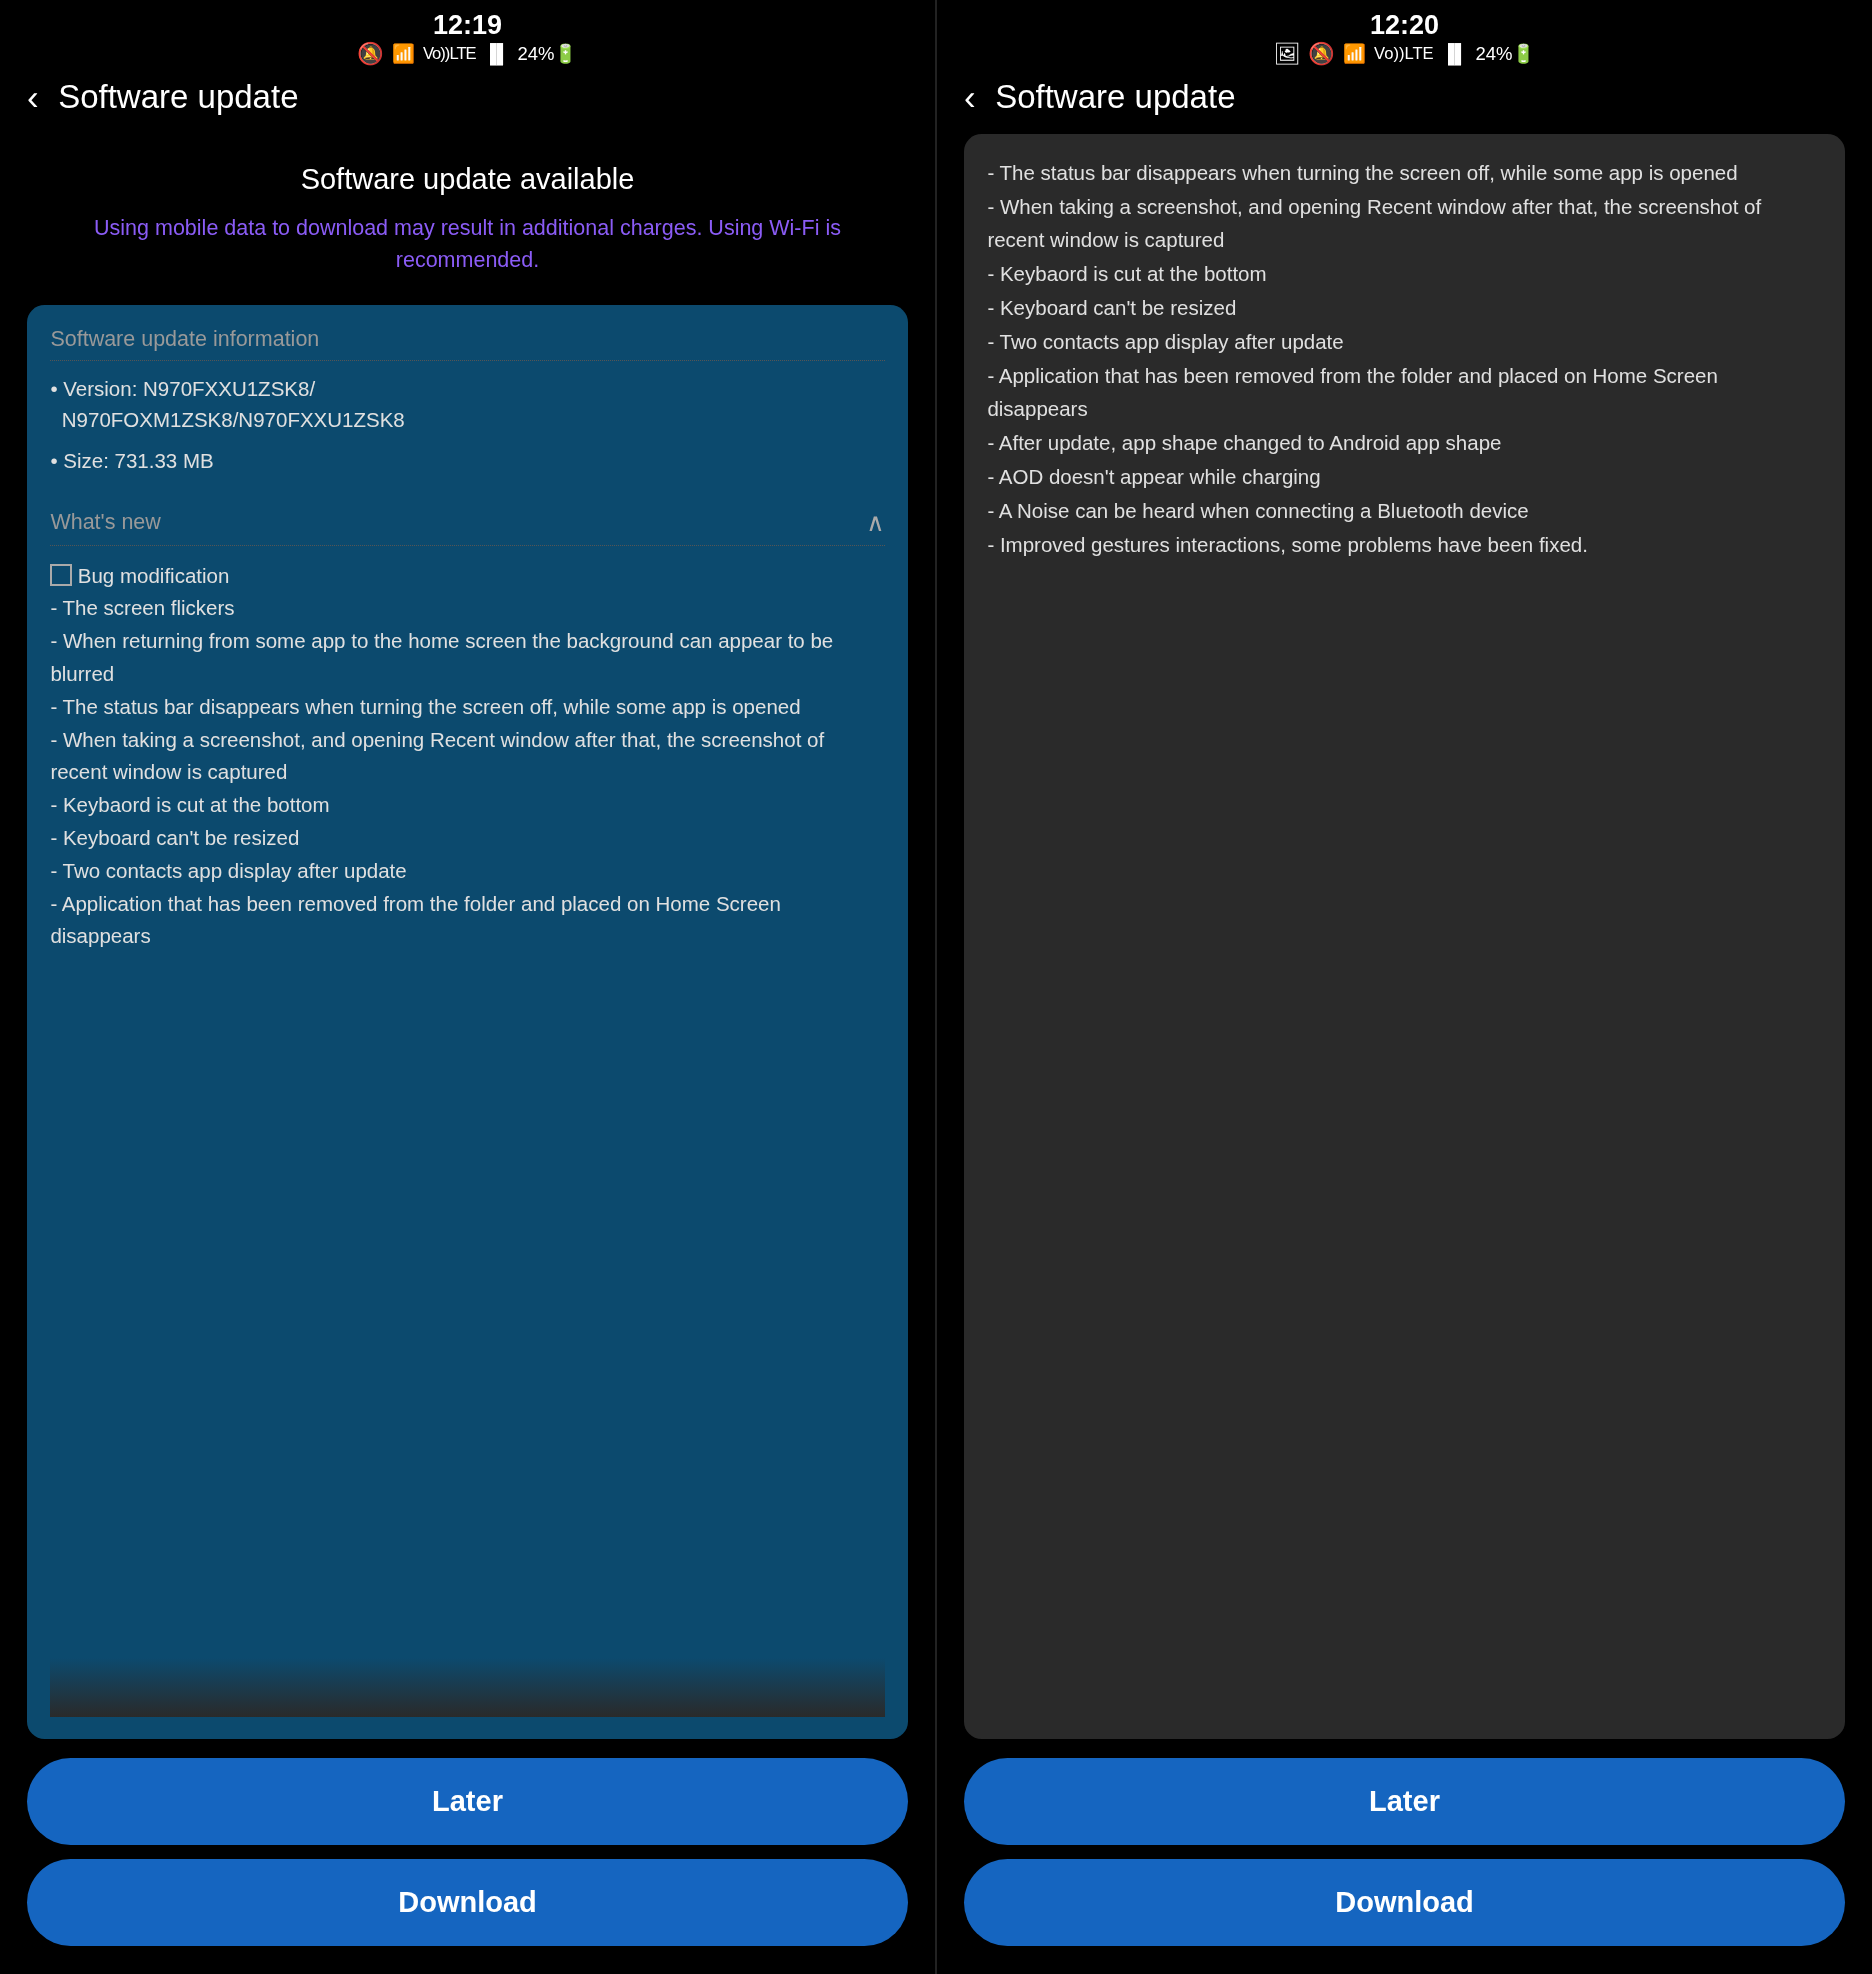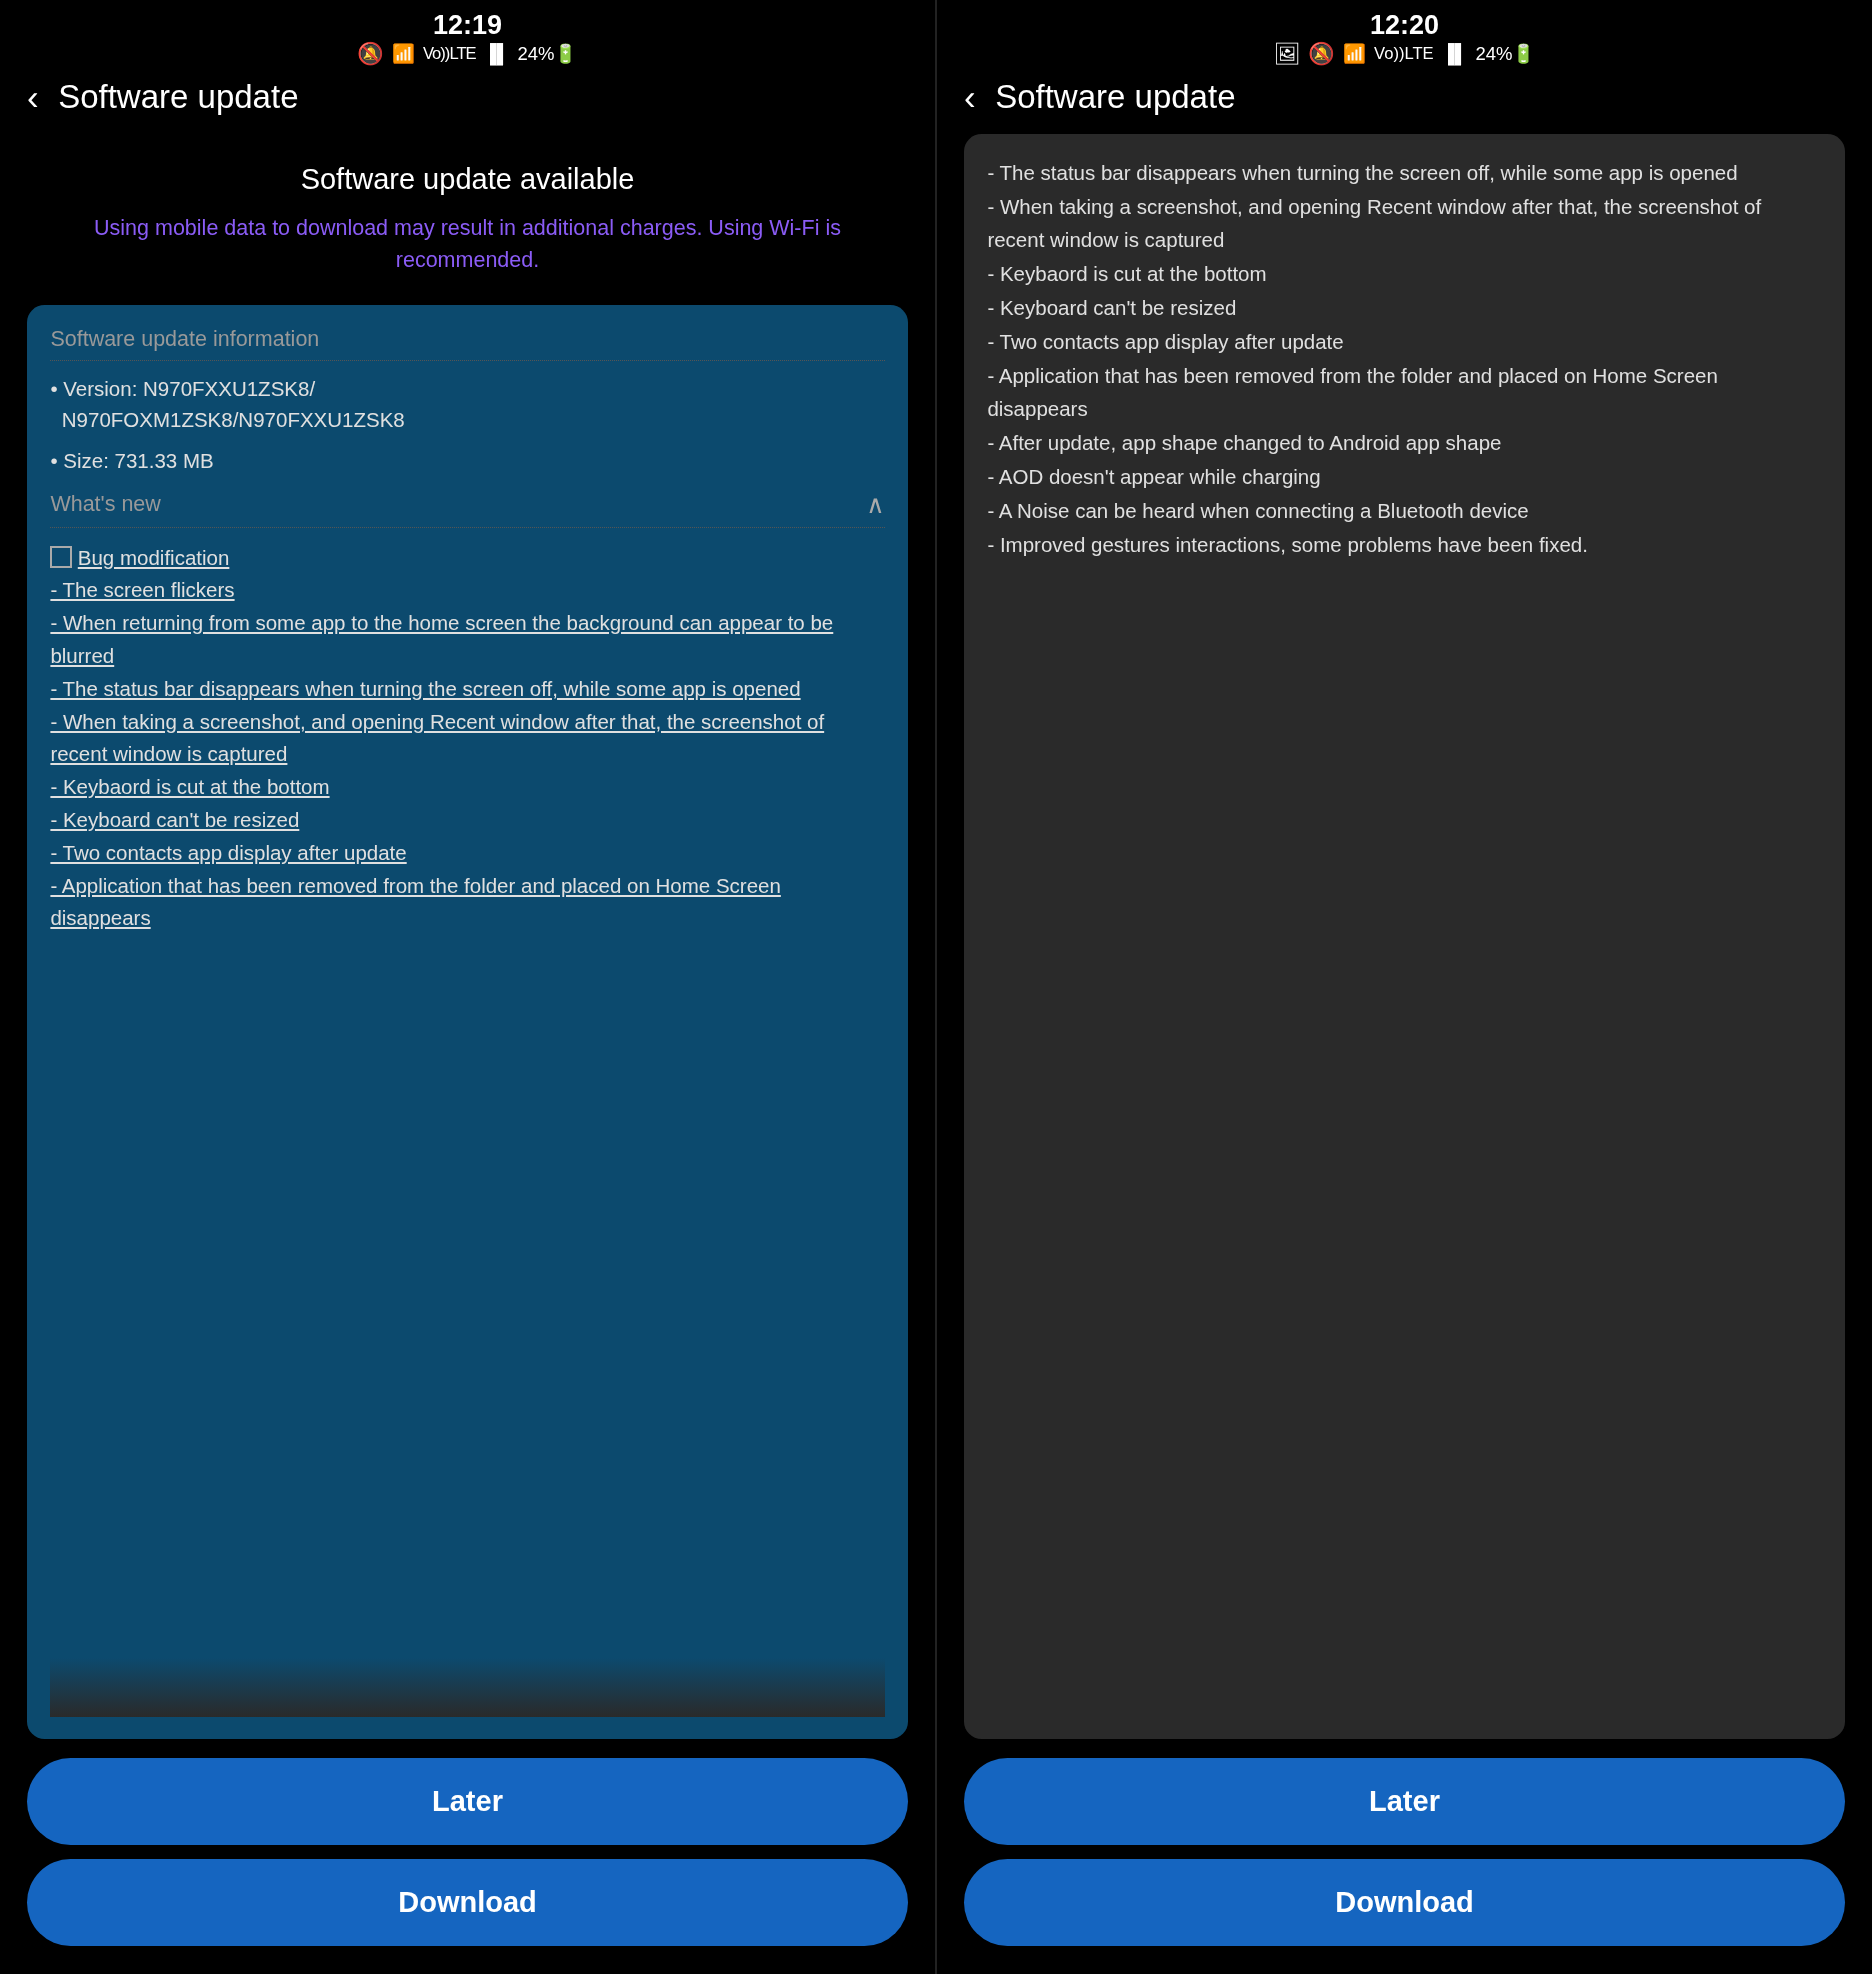--- a/index.html
+++ b/index.html
@@ -108,37 +108,36 @@
       font-size: 20.5px;
       line-height: 1.5;
       margin-bottom: 9.8px;
     }
     .whats-new-header {
       display: flex;
       justify-content: space-between;
       align-items: center;
       color: #999;
       font-size: 21.5px;
-      margin-top: 4px;
+      margin-top: 22px;
       margin-bottom: 13.7px;
       padding-bottom: 7.8px;
       border-bottom: 1px dotted #555;
     }
     .chevron-up {
       font-size: 25px;
       color: #aaa;
     }
     .changelog-text {
       color: #e0e0e0;
       font-size: 20.5px;
       line-height: 1.6;
       overflow: hidden;
       flex: 1;
       position: relative;
-      text-decoration: underline;
     }
     .changelog-text::after {
       content: '';
       position: absolute;
       bottom: 0;
       left: 0;
       right: 0;
       height: 59px;
       background: linear-gradient(transparent, #2a2a2a);
     }

